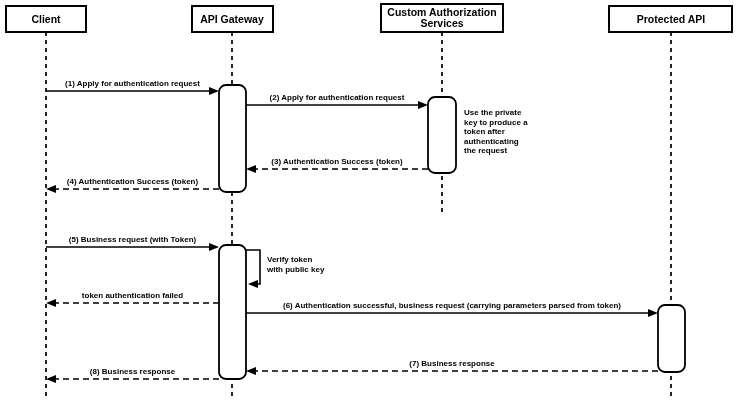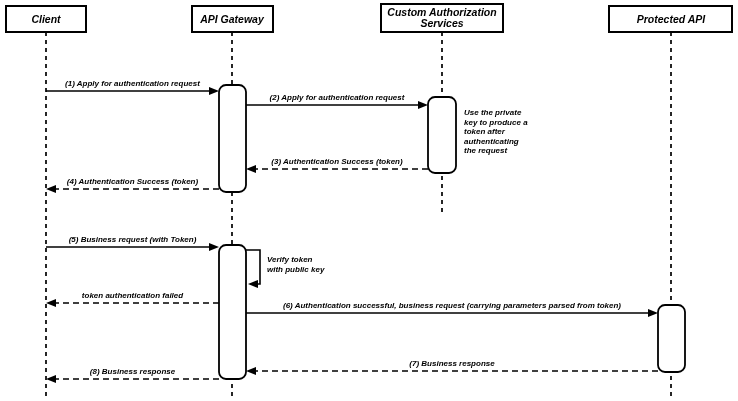--- a/index.html
+++ b/index.html
@@ -1,17 +1,17 @@
 <!DOCTYPE html>
 <html><head>
 <meta charset="utf-8">
 <style>
   html,body{margin:0;padding:0;background:#ffffff;}
   body{width:738px;height:401px;overflow:hidden;}
-  #diagram-wrap{position:relative;width:738px;height:401px;background:#ffffff;font-style:italic;}
+  #diagram-wrap{position:relative;width:738px;height:401px;background:#ffffff;}
   svg{display:block;}
   svg text{font-family:"Liberation Sans","DejaVu Sans",sans-serif;font-weight:bold;fill:#000000;}
   .actor-label{font-size:10.5px;}
   .msg-label{font-size:8px;}
   .note-label{font-size:8px;}
   .loop-label{font-size:8px;}
   .actor-box{fill:#ffffff;stroke:#000000;stroke-width:2;}
   .activation{fill:#ffffff;stroke:#000000;stroke-width:1.8;}
   .lifeline{stroke:#000000;stroke-width:1.7;stroke-dasharray:4 4;fill:none;}
   .msg-line{stroke:#000000;stroke-width:1.6;fill:none;}

